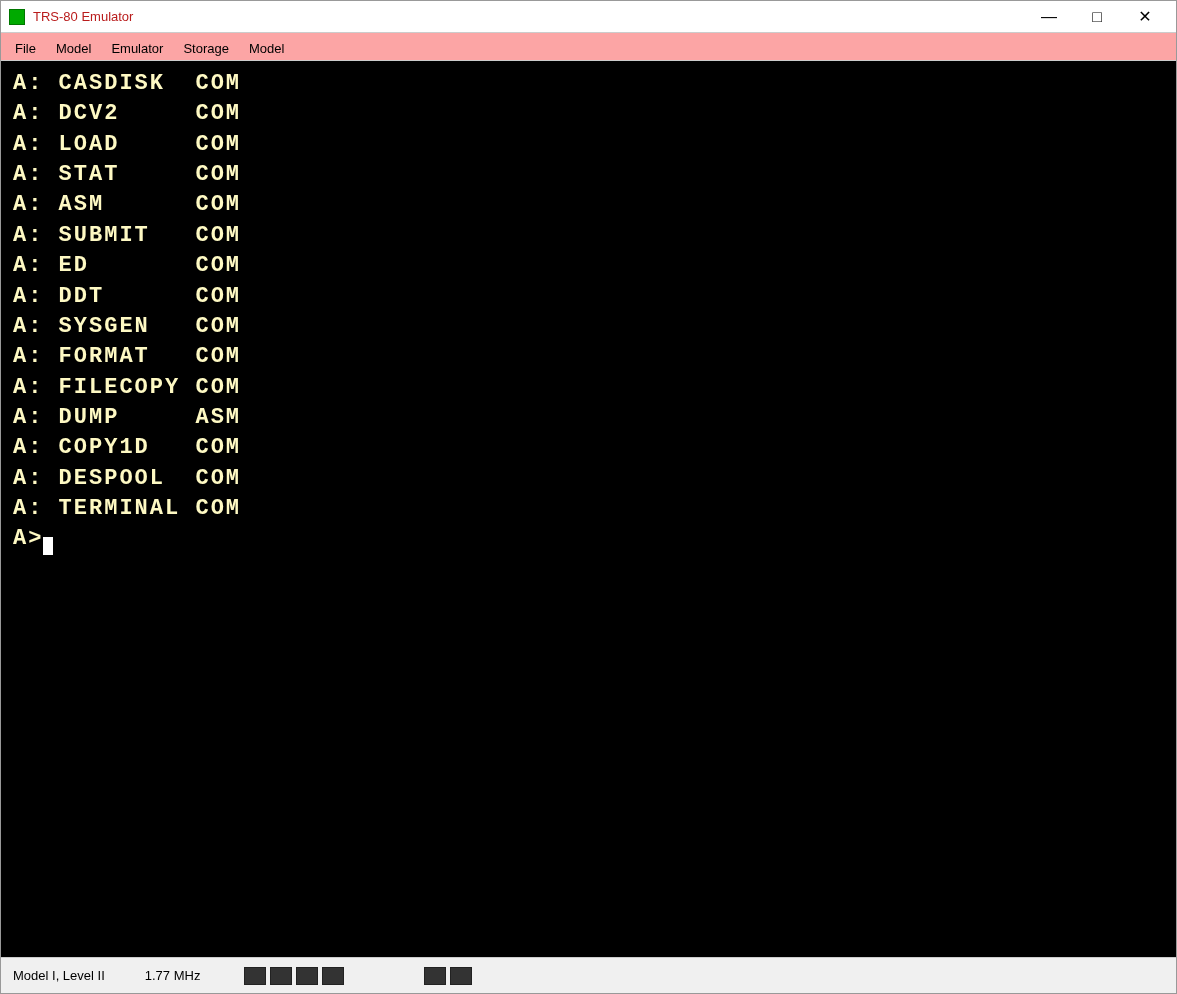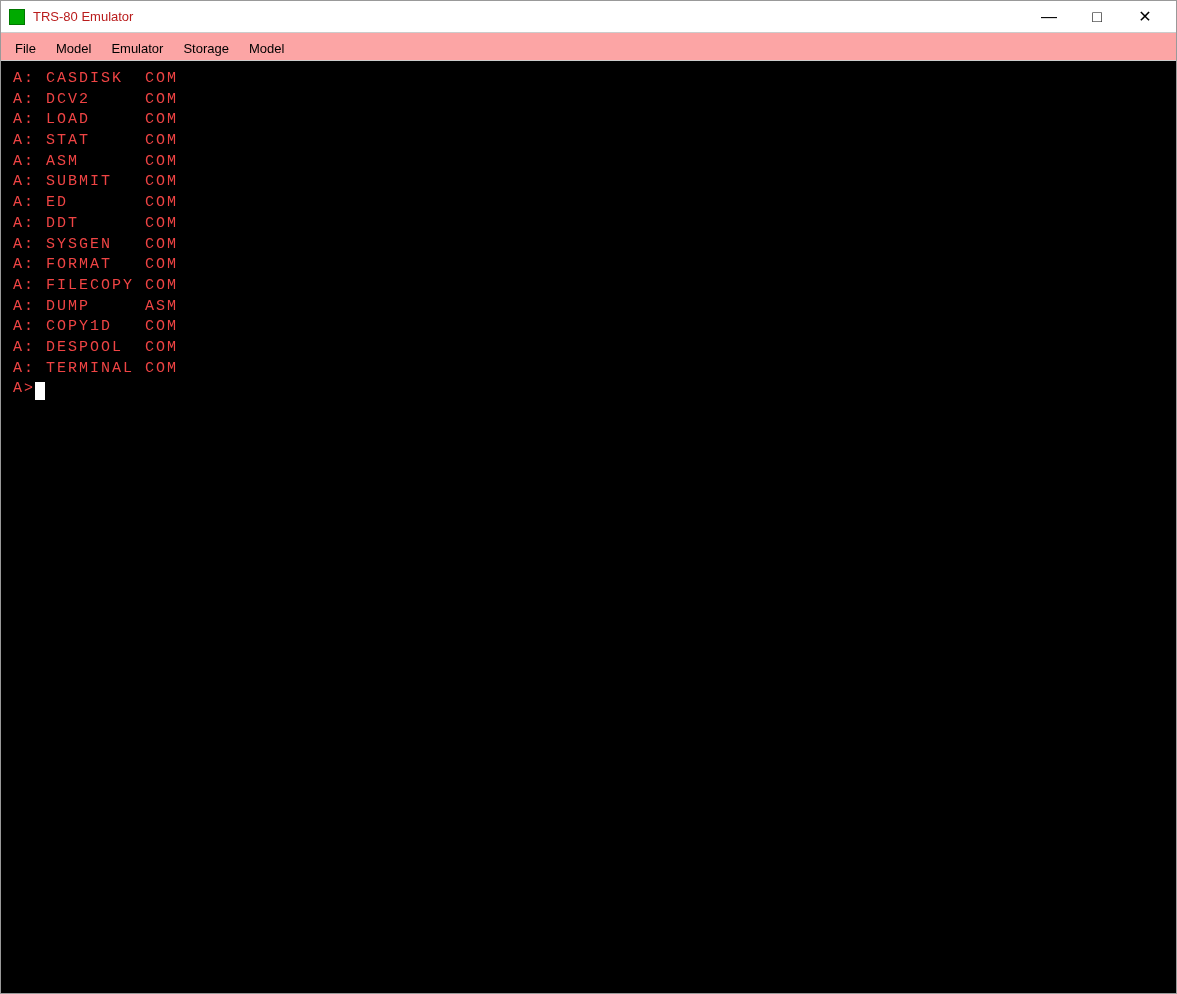--- a/index.html
+++ b/index.html
@@ -85,23 +85,23 @@
     .emulator-screen {
       flex: 1;
       background: #000;
       padding: 8px 12px;
       overflow: hidden;
       position: relative;
     }
 
     .screen-content {
       font-family: 'Courier New', 'Lucida Console', monospace;
-      font-size: 15px;
-      font-weight: normal;
-      color: #ef4444;
+      font-size: 22px;
+      font-weight: bold;
+      color: #fef9c3;
       line-height: 1.38;
       letter-spacing: 2px;
       white-space: pre;
     }
 
     .status-bar {
       height: 36px;
       background: #f0f0f0;
       border-top: 1px solid #ccc;
       display: flex;
@@ -186,14 +186,28 @@
 A: SYSGEN   COM
 A: FORMAT   COM
 A: FILECOPY COM
 A: DUMP     ASM
 A: COPY1D   COM
 A: DESPOOL  COM
 A: TERMINAL COM
 A&gt;<span class="cursor"> </span></div>
   </div>
 
+  <div class="status-bar">
+    <span class="status-model">Model I, Level II</span>
+    <span class="status-speed">1.77 MHz</span>
+    <div class="status-blocks" id="blocks-left">
+        <div class="status-block"></div>
+        <div class="status-block"></div>
+        <div class="status-block"></div>
+        <div class="status-block"></div>
+      </div>
+    <div class="status-blocks-right" id="blocks-right">
+        <div class="status-block"></div>
+        <div class="status-block"></div>
+      </div>
+  </div>
 
 </div>
 
 </body></html>

